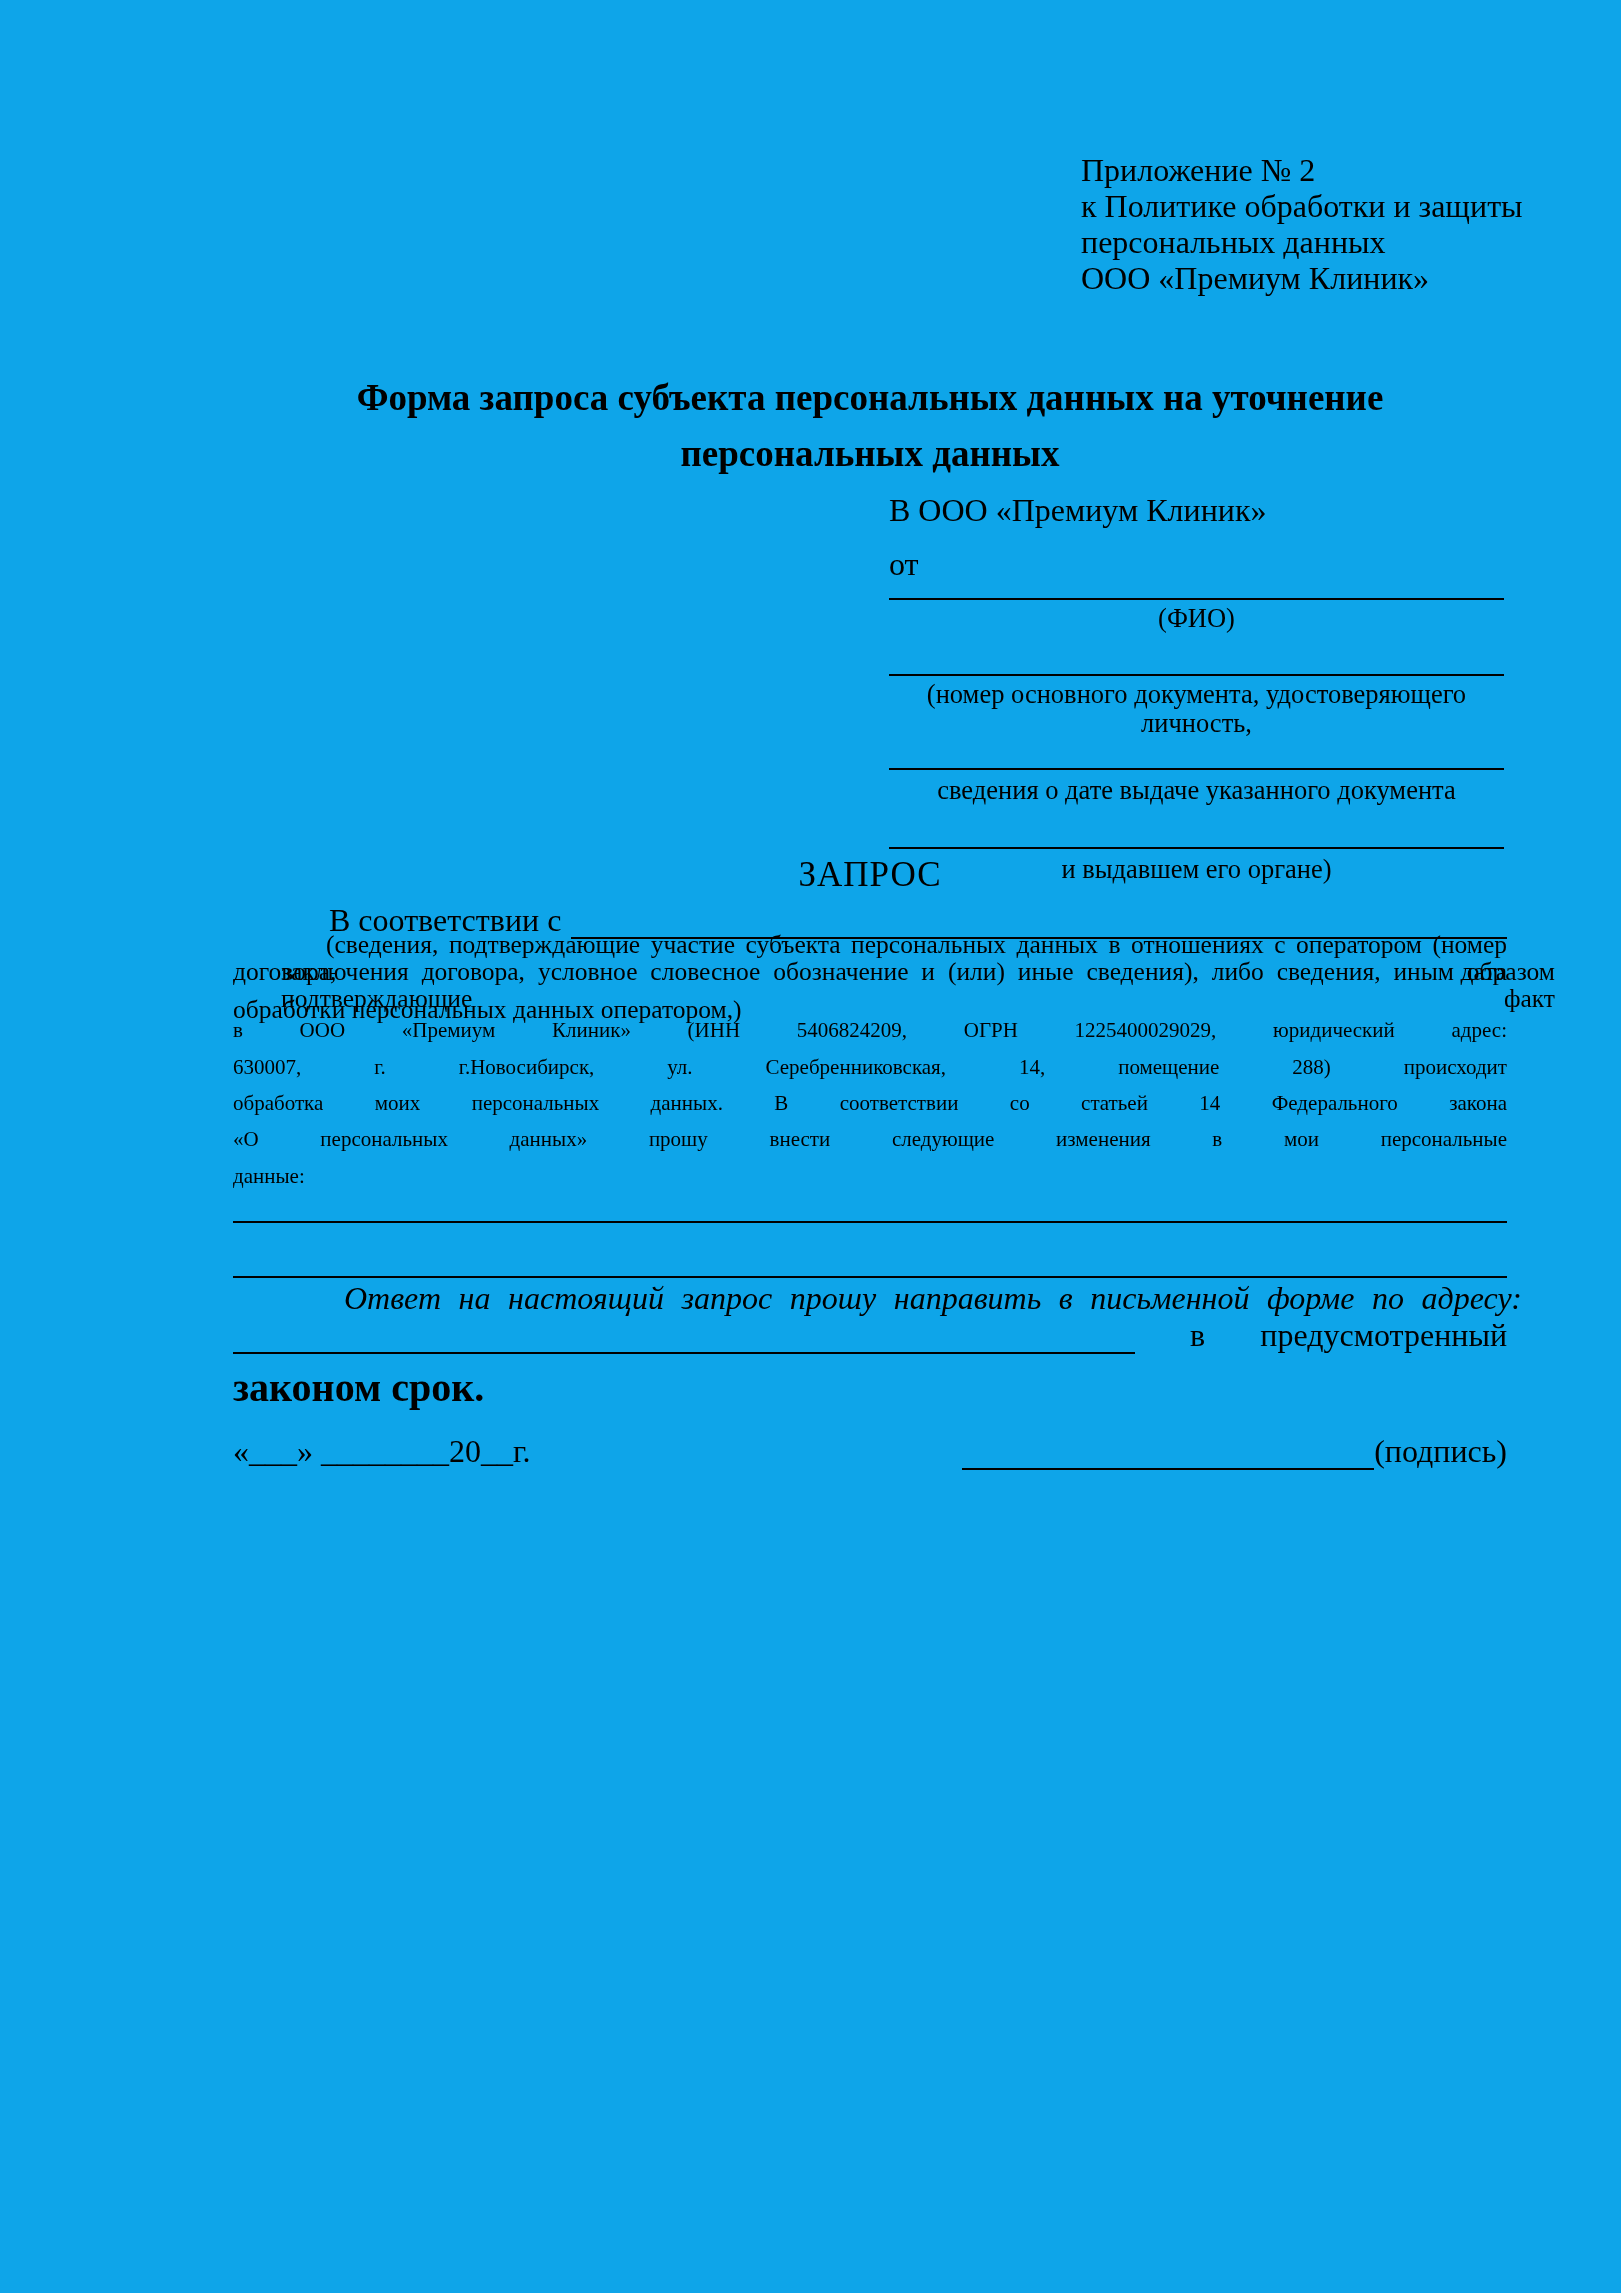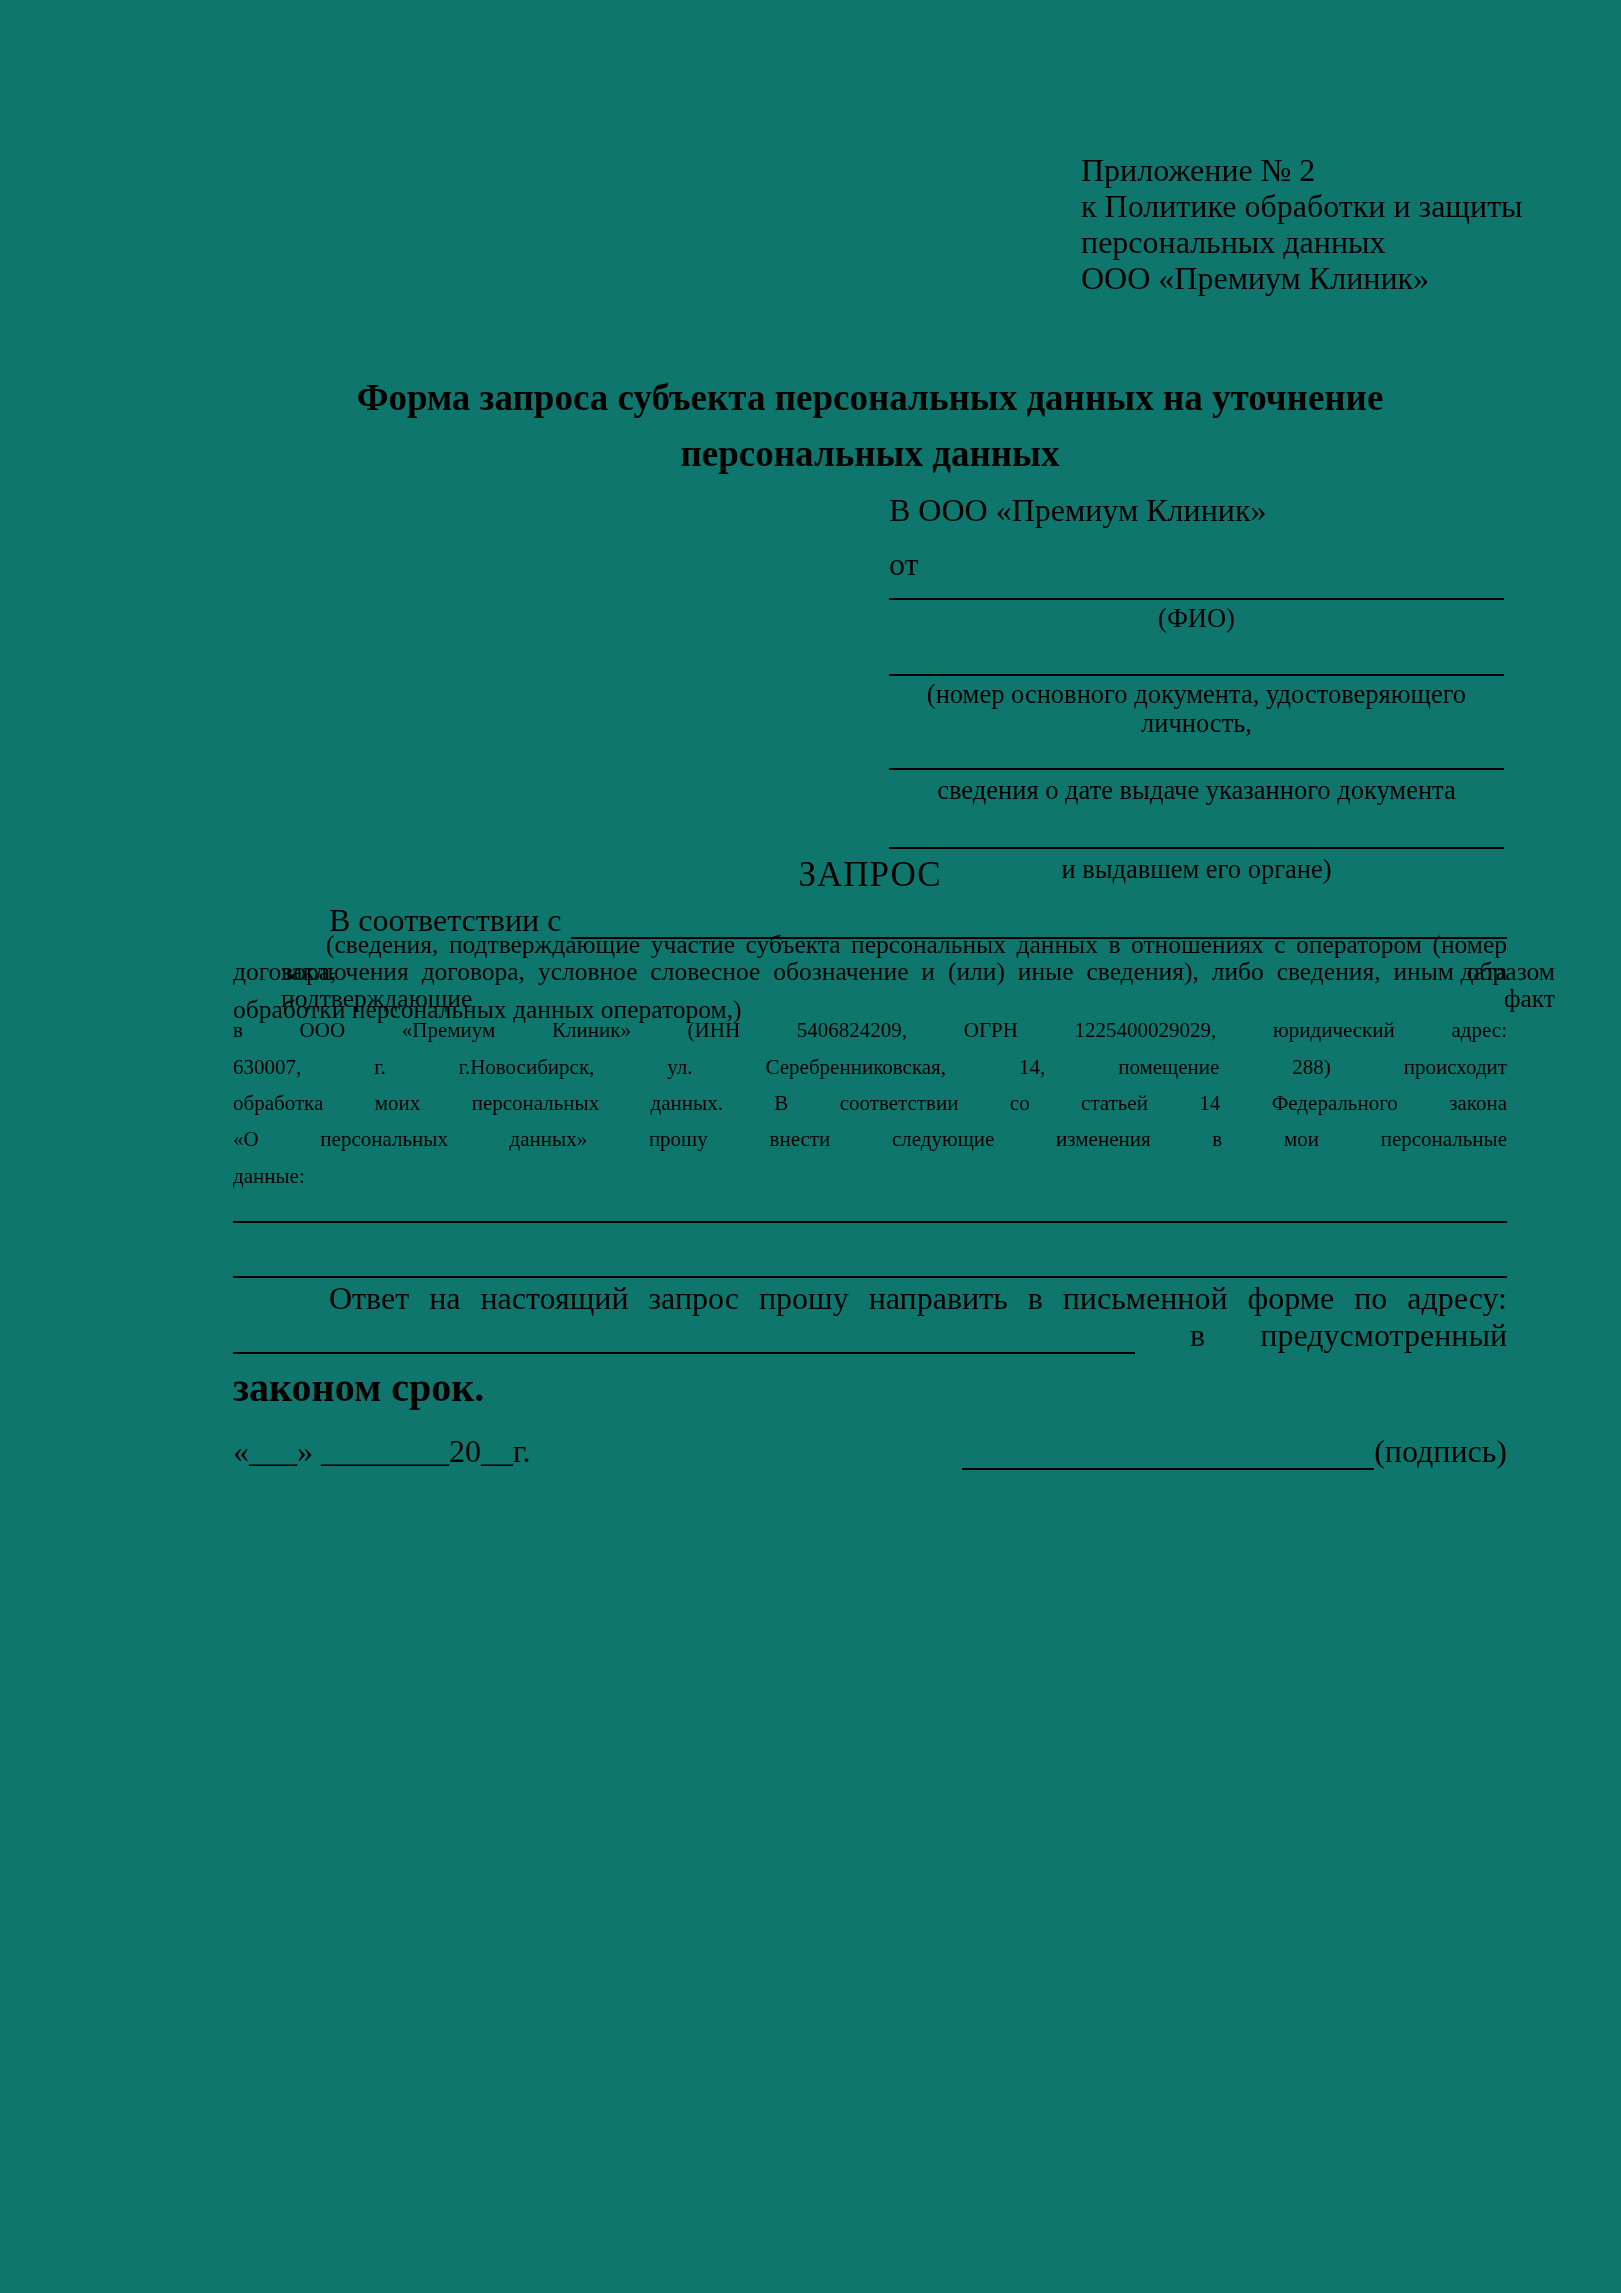--- a/index.html
+++ b/index.html
@@ -1,19 +1,19 @@
 <!DOCTYPE html>
 <html><head>
 <meta charset="utf-8">
 <style>
   html,body{margin:0;padding:0;background:#e8e8e8;}
   .page{
     position:relative;
     width:1621px;height:2294px;
-    background:#0f766e;
+    background:#0ea5e9;
     font-family:"Liberation Serif","DejaVu Serif",serif;
     color:#000000;
     overflow:hidden;
   }
   .abs{position:absolute;}
   
   .appendix{left:1081px;top:152px;font-size:32px;line-height:36px;white-space:nowrap;}
   
   .title{left:233px;top:370px;width:1274px;text-align:center;font-weight:bold;font-size:37px;line-height:56px;}
   
@@ -24,21 +24,21 @@
   .addr .rule{position:absolute;left:0;width:615px;}
   
   .zapros{left:233px;top:855px;width:1274px;text-align:center;font-size:35px;letter-spacing:1px;}
   .intro{left:233px;top:902px;width:1274px;height:37px;display:flex;align-items:flex-end;font-size:32px;}
   .intro .indent{width:96px;flex:0 0 96px;}
   .intro .fill{flex:1 1 auto;align-self:stretch;border-bottom:2.9px solid #000;margin-left:9.8px;}
   .fline{left:233px;width:1274px;font-size:25.5px;line-height:27.4px;}
   .just{text-align:justify;text-align-last:justify;}
   .bline{left:233px;width:1274px;font-size:21px;line-height:36px;}
   .wrule{left:233px;width:1274px;}
-  .reply1{left:233px;top:1280px;width:1274px;font-size:32px;text-indent:96px;}
+  .reply1{left:248px;top:1280px;width:1274px;font-size:32px;text-indent:96px;font-style:italic;}
   .reply2{left:233px;top:1317px;width:1274px;height:37px;display:flex;justify-content:space-between;align-items:flex-end;font-size:32px;}
   .reply2 .blank{width:902px;flex:0 0 902px;align-self:stretch;border-bottom:2.9px solid #000;}
   .reply3{left:233px;top:1364px;width:1274px;font-size:40px;font-weight:bold;}
   .signrow{left:233px;top:1431px;width:1274px;height:39px;display:flex;justify-content:space-between;align-items:flex-end;font-size:32px;}
   .signrow .right{display:flex;align-items:flex-end;}
   .signrow .blank{width:412px;align-self:stretch;border-bottom:2.9px solid #000;}
 </style>
 </head>
 <body>
 

